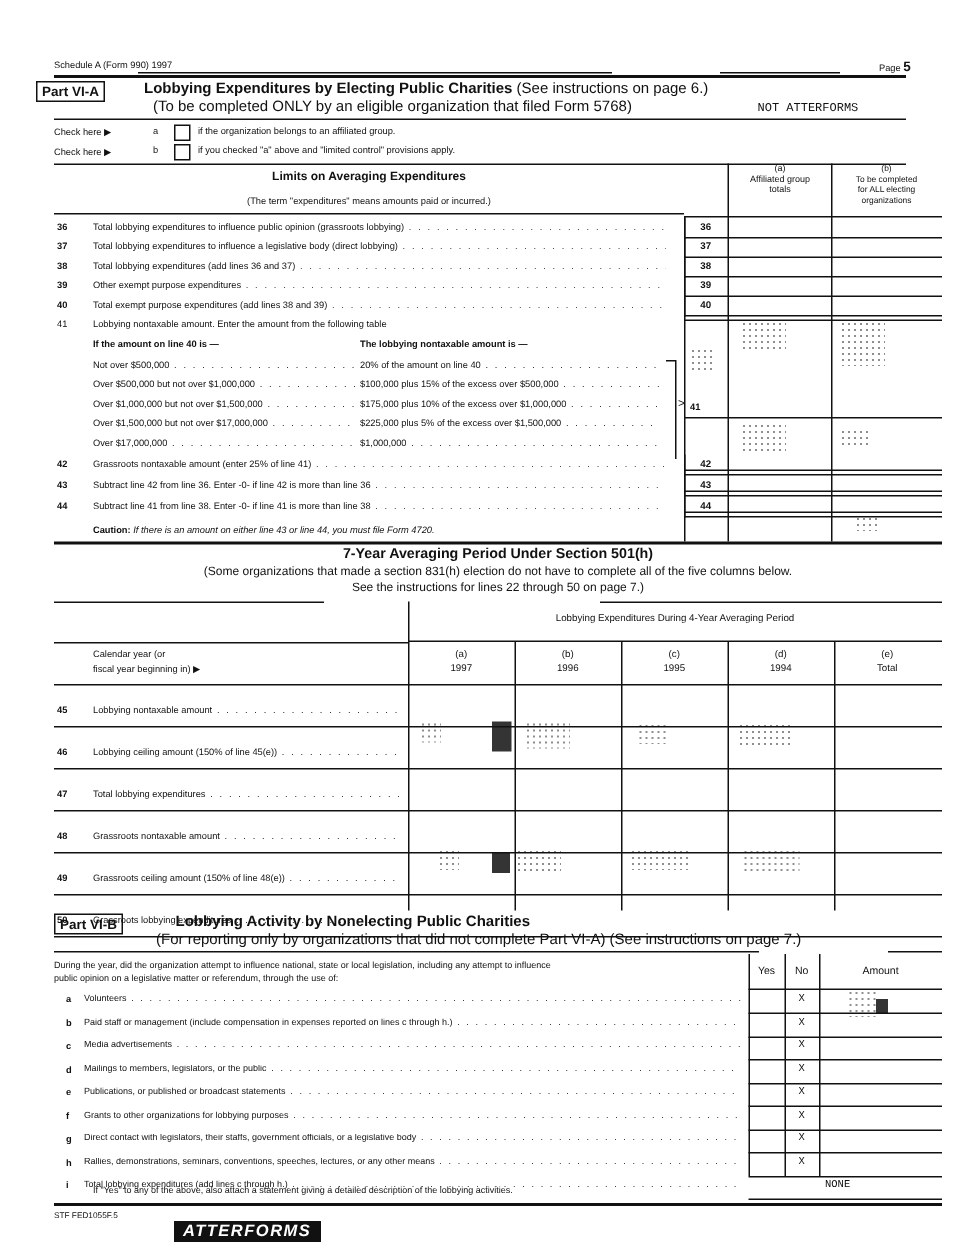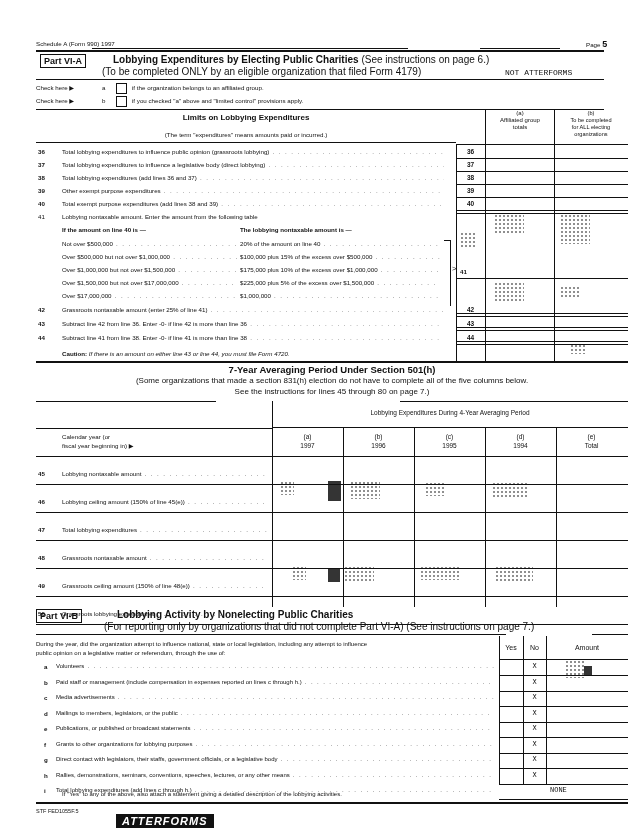--- a/index.html
+++ b/index.html
@@ -27,45 +27,45 @@
 
 <div class="abs t6" style="left:36px;top:40px;">Schedule A (Form 990) 1997</div>
 <div class="abs t6" style="left:586px;top:39px;">
   <span>Page</span>
   <b style="font-size:9px;">5</b>
 </div>
 <div class="hline" style="left:92px;top:48px;width:316px;"></div>
 <div class="hline" style="left:480px;top:48px;width:80px;"></div>
 <div class="hline thick" style="left:36px;top:50px;width:568px;"></div>
 
-<div class="part-label" style="left:40px;top:54px;">Part VI-A</div>
-<div class="abs part-title" style="left:113px;top:54px;">
+<div class="part-label" style="left:24px;top:54px;">Part VI-A</div>
+<div class="abs part-title" style="left:96px;top:54px;">
   <span>Lobbying Expenditures by Electing Public Charities</span>
   <span style="font-weight:normal;">(See instructions on page 6.)</span>
 </div>
-<div class="abs part-sub" style="left:102px;top:66px;">(To be completed ONLY by an eligible organization that filed Form 4179)</div>
+<div class="abs part-sub" style="left:102px;top:66px;">(To be completed ONLY by an eligible organization that filed Form 5768)</div>
 <div class="abs mono" style="left:505px;top:68px;font-size:8px;">NOT ATTERFORMS</div>
 <div class="hline" style="left:36px;top:79px;width:568px;"></div>
 
 <div class="abs t6" style="left:36px;top:84px;">
   <span>Check here ▶</span>
 </div>
 <div class="abs t6" style="left:102px;top:84px;">a</div>
 <div class="box" style="left:116px;top:83px;"></div>
 <div class="abs t6" style="left:132px;top:84px;">if the organization belongs to an affiliated group.</div>
 
 <div class="abs t6" style="left:36px;top:97px;">
   <span>Check here ▶</span>
 </div>
 <div class="abs t6" style="left:102px;top:97px;">b</div>
 <div class="box" style="left:116px;top:96px;"></div>
 <div class="abs t6" style="left:132px;top:97px;">if you checked "a" above and "limited control" provisions apply.</div>
 <div class="hline" style="left:36px;top:109px;width:568px;"></div>
 
-<div class="abs center" style="left:36px;top:113px;width:420px;font-size:8px;font-weight:bold;">Limits on Lobbying Expenditures</div>
+<div class="abs center" style="left:36px;top:113px;width:420px;font-size:8px;font-weight:bold;">Limits on Averaging Expenditures</div>
 <div class="abs center t6" style="left:36px;top:131px;width:420px;">(The term "expenditures" means amounts paid or incurred.)</div>
 <div class="hline" style="left:36px;top:142px;width:420px;"></div>
 <div class="vline" style="left:485px;top:109px;height:252px;"></div>
 <div class="vline" style="left:554px;top:109px;height:252px;"></div>
 <div class="abs center" style="left:486px;top:110px;width:68px;font-size:6px;line-height:7px;">
   <div>(a)</div>
   <div>Affiliated group</div>
   <div>totals</div>
 </div>
 <div class="abs center" style="left:555px;top:110px;width:72px;font-size:5.6px;line-height:7px;">
@@ -103,21 +103,21 @@
 <div class="hline" style="left:456px;top:341px;width:172px;"></div>
 <div class="abs t6" style="left:62px;top:350px;">
   <b>Caution:</b>
   <i>If there is an amount on either line 43 or line 44, you must file Form 4720.</i>
 </div>
 <div class="speck" style="left:570px;top:344px;width:16px;height:10px;"></div>
 <div class="hline thick" style="left:36px;top:361px;width:592px;"></div>
 
 <div class="abs center" style="left:36px;top:364px;width:592px;font-size:9.5px;font-weight:bold;">7-Year Averaging Period Under Section 501(h)</div>
 <div class="abs center" style="left:36px;top:376px;width:592px;font-size:8px;">(Some organizations that made a section 831(h) election do not have to complete all of the five columns below.</div>
-<div class="abs center" style="left:36px;top:387px;width:592px;font-size:8px;">See the instructions for lines 45 through 80 on page 7.)</div>
+<div class="abs center" style="left:36px;top:387px;width:592px;font-size:8px;">See the instructions for lines 22 through 50 on page 7.)</div>
 <div class="hline" style="left:36px;top:401px;width:180px;"></div>
 <div class="hline" style="left:400px;top:401px;width:228px;"></div>
 <div class="abs center t6" style="left:272px;top:409px;width:356px;font-size:6.5px;">Lobbying Expenditures During 4-Year Averaging Period</div>
 <div class="hline" style="left:272px;top:427px;width:356px;"></div>
 <div class="hline" style="left:36px;top:428px;width:236px;"></div>
 <div class="abs t6" style="left:62px;top:433px;">Calendar year (or</div>
 <div class="abs t6" style="left:62px;top:442px;">fiscal year beginning in) ▶</div>
 <div id="avg-cols"></div>
 <div class="hline" style="left:36px;top:456px;width:592px;"></div>
 <div class="vline" style="left:272px;top:401px;height:206px;"></div>

